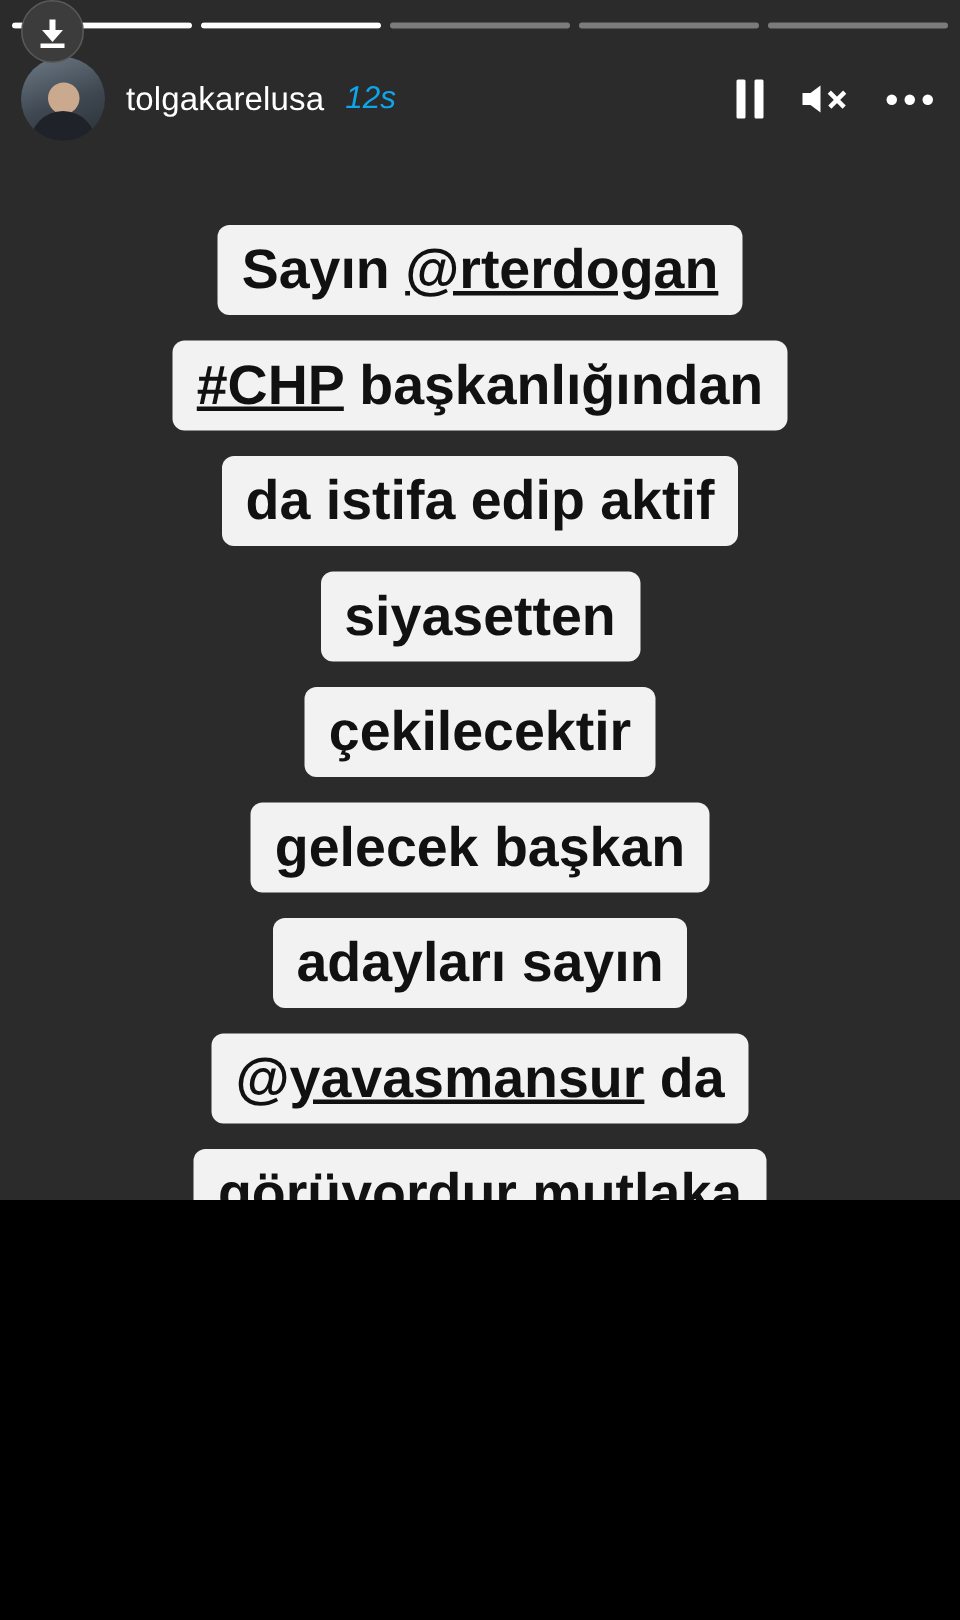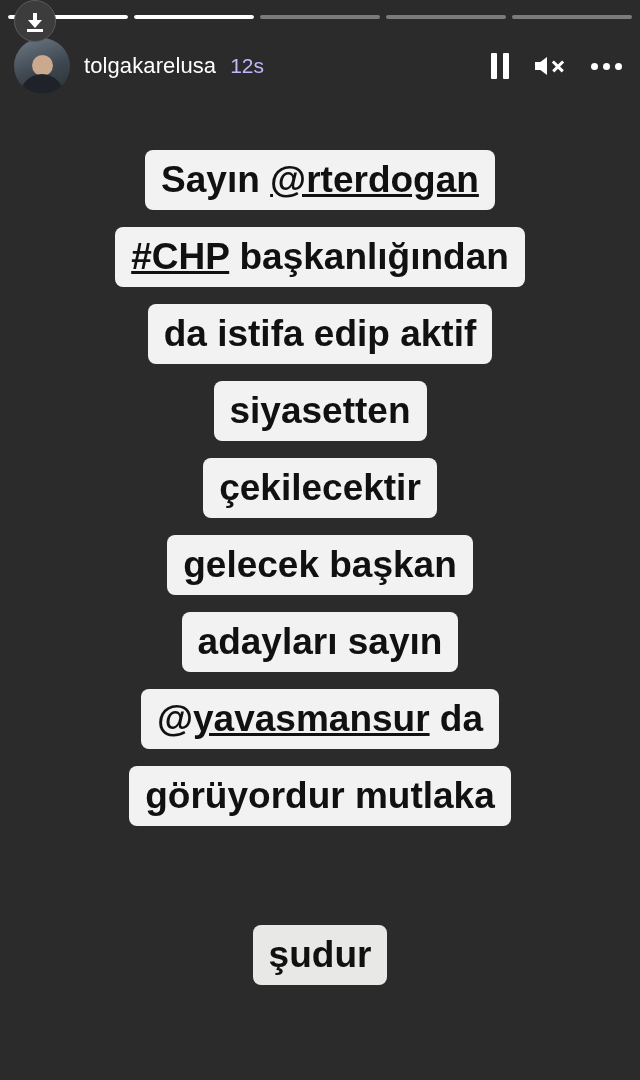--- a/index.html
+++ b/index.html
@@ -9,21 +9,21 @@
   }
   body {
     width: 640px;
     height: 1080px;
     overflow: hidden;
     font-family: "Liberation Sans", sans-serif;
   }
   .story {
     position: relative;
     width: 640px;
-    height: 1080px;
+    height: 800px;
     background: #2b2b2b;
     overflow: hidden;
   }
 
   
   .progress-row {
     position: absolute;
     top: 14px;
     left: 8px;
     right: 8px;
@@ -90,24 +90,25 @@
     background: #1f2329;
   }
   .username {
     color: #ffffff;
     font-size: 22px;
     margin-left: 14px;
     letter-spacing: 0.1px;
     white-space: nowrap;
   }
   .timestamp {
-    color: #c4b5fd;
+    color: #0ea5e9;
     font-size: 21px;
     margin-left: 14px;
     white-space: nowrap;
+    font-style: italic;
   }
   .header-actions {
     margin-left: auto;
     display: flex;
     align-items: center;
     gap: 26px;
   }
   .icon-btn {
     display: flex;
     align-items: center;

